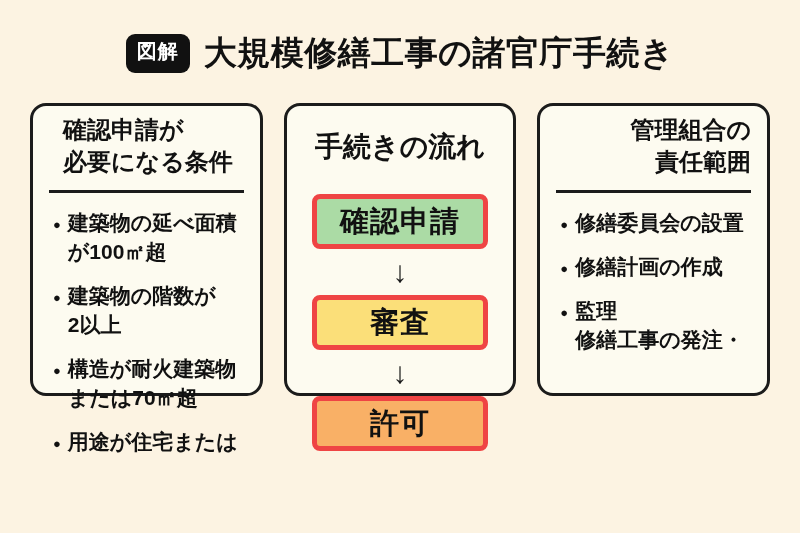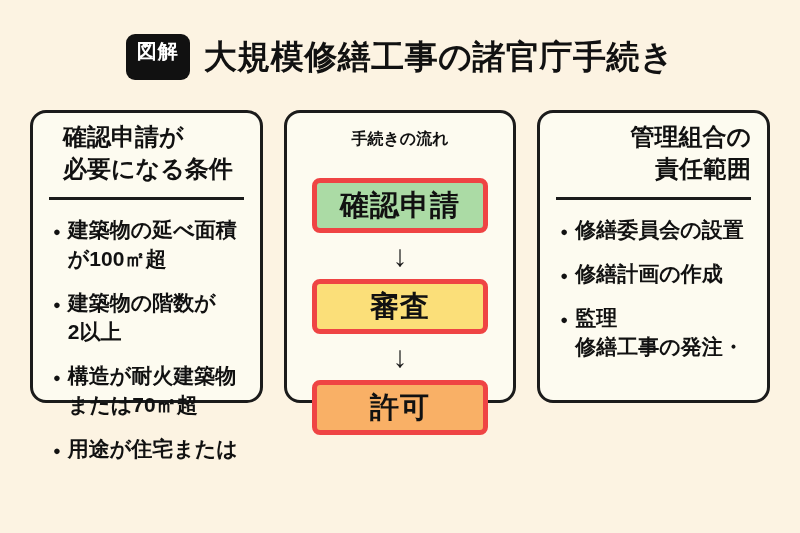--- a/index.html
+++ b/index.html
@@ -16,21 +16,21 @@
   }
 
   
   .header {
     display: flex; justify-content: center; align-items: center;
     gap: 14px; padding-top: 34px;
   }
   .badge {
     background: #111111; color: #FFFFFF;
     font-size: 20px; font-weight: 800;
-    padding: 4px 11px 15px;
+    padding: 4px 11px 8px;
     border-radius: 9px;
     letter-spacing: 1px;
   }
   .title {
     font-size: 33px; font-weight: 900;
     letter-spacing: 0.5px;
     line-height: 1.1;
   }
 
   
@@ -68,21 +68,21 @@
     display: flex; align-items: flex-start; gap: 7px;
     font-size: 21px; font-weight: 700;
     line-height: 1.38;
     margin-bottom: 15px;
   }
   .dot { font-size: 13px; line-height: 1; padding-top: 9px; }
   .item .ln { display: block; }
 
   
   .flow-card { text-align: center; }
-  .flow-title { font-size: 16px; font-weight: 800; margin-top: 8px; }
+  .flow-title { font-size: 28px; font-weight: 800; margin-top: 14px; }
   .step {
     height: 55px;
     margin: 0 9px;
     border: 5px solid #ef4444;
     border-radius: 8px;
     display: flex; align-items: center; justify-content: center;
     font-size: 29px; font-weight: 800;
     letter-spacing: 1px;
     box-sizing: border-box;
   }

